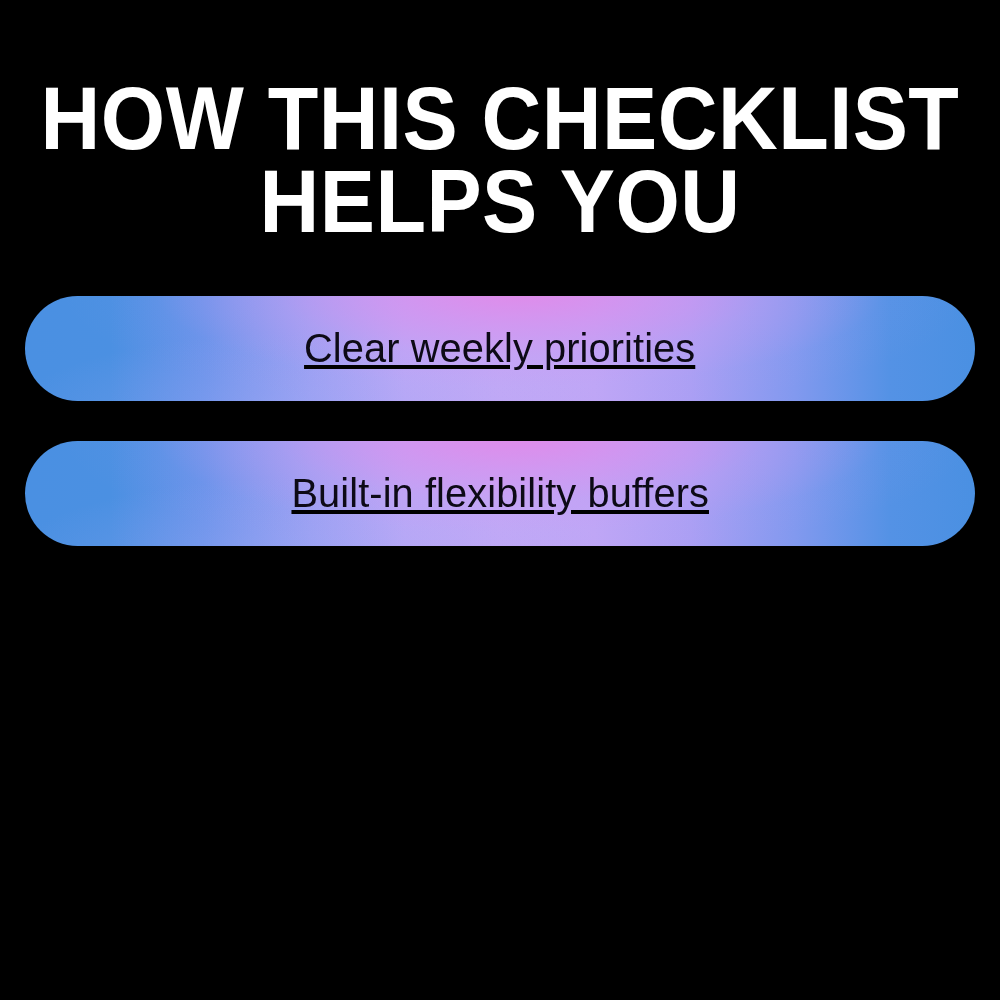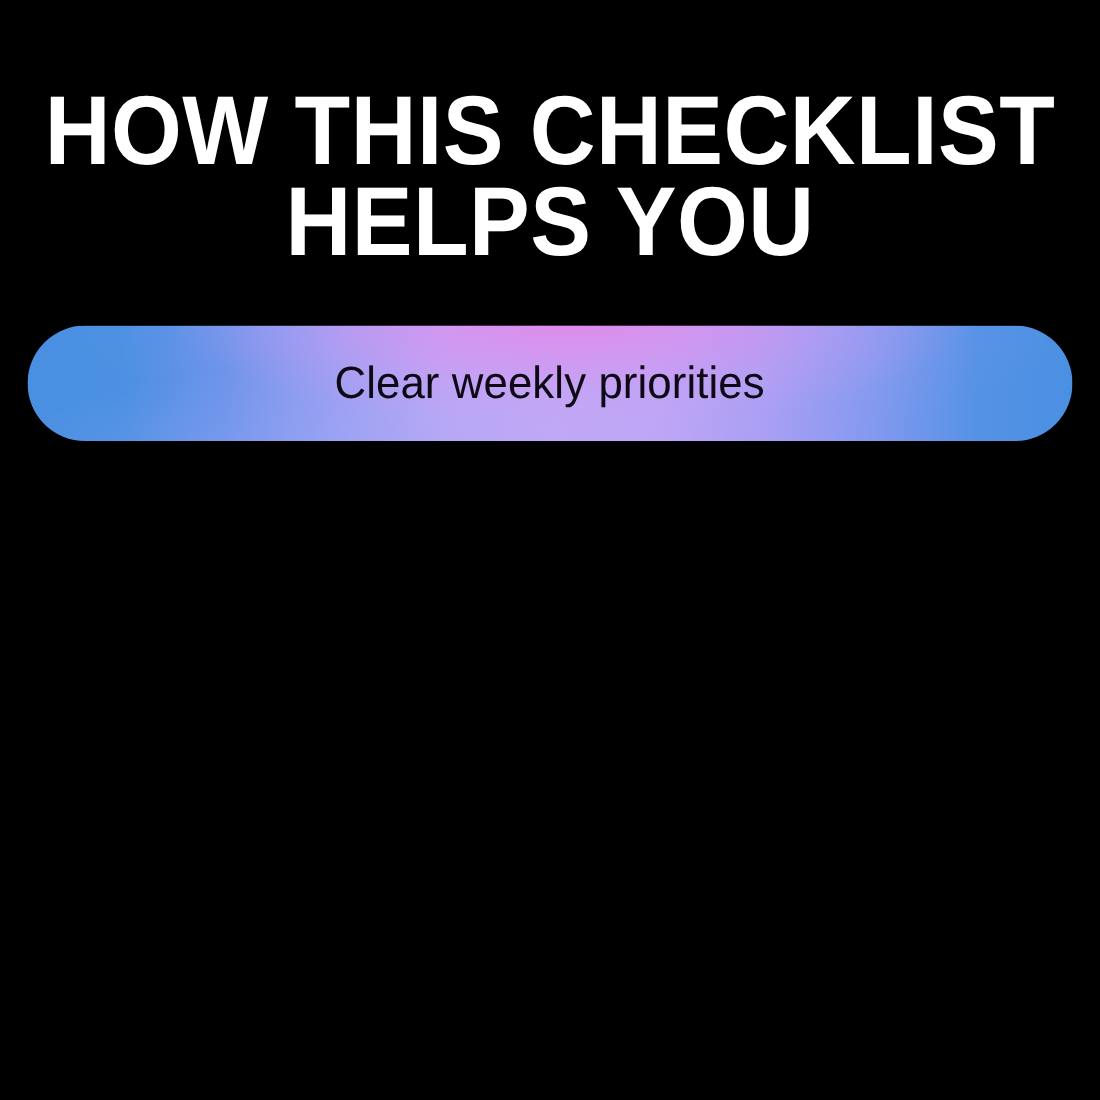--- a/index.html
+++ b/index.html
@@ -78,20 +78,21 @@
           #4b90e2 9%,
           #6a93ea 19%,
           #9a9ff2 30%,
           #bda7f6 40%,
           #c4a8f6 50%,
           #bfa6f6 60%,
           #ab9ff4 70%,
           #8299ef 81%,
           #5492e5 91%,
           #4a90e2 100%);
+    text-decoration: underline;
   }
   .pill:last-child { margin-bottom: 0; }
 
   .pill-label {
     position: relative;
     z-index: 2;
     color: #0d0a16;
     font-family: "Liberation Sans", "DejaVu Sans", sans-serif;
     font-weight: 400;
     font-size: 41px;
@@ -113,17 +114,20 @@
   </div>
 
   <div class="pill-list">
 
     <div class="pill">
       <span class="pill-label">Clear weekly priorities</span>
     </div>
 
 
 
+    <div class="pill">
+      <span class="pill-label">Built-in flexibility buffers</span>
+    </div>
 
 
   </div>
 
 </div>
 
 </body></html>

